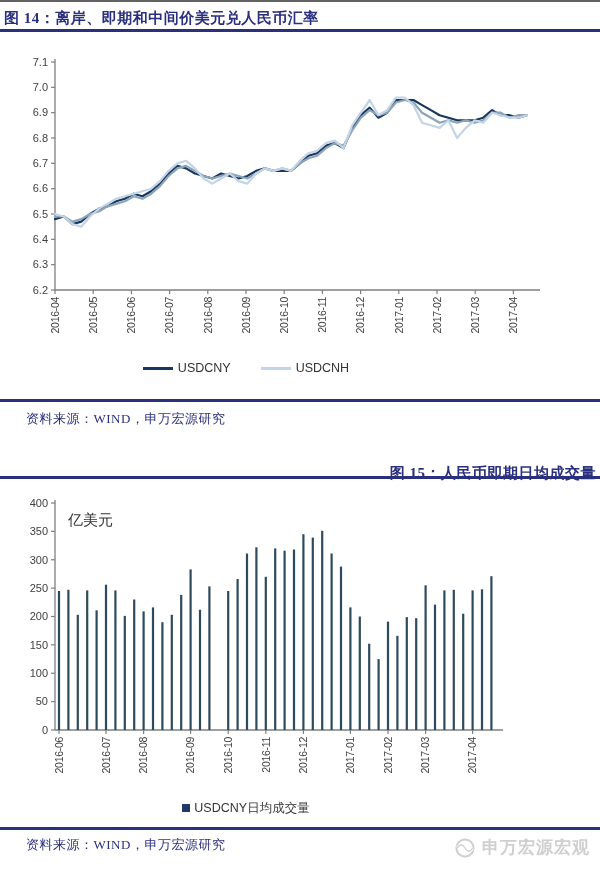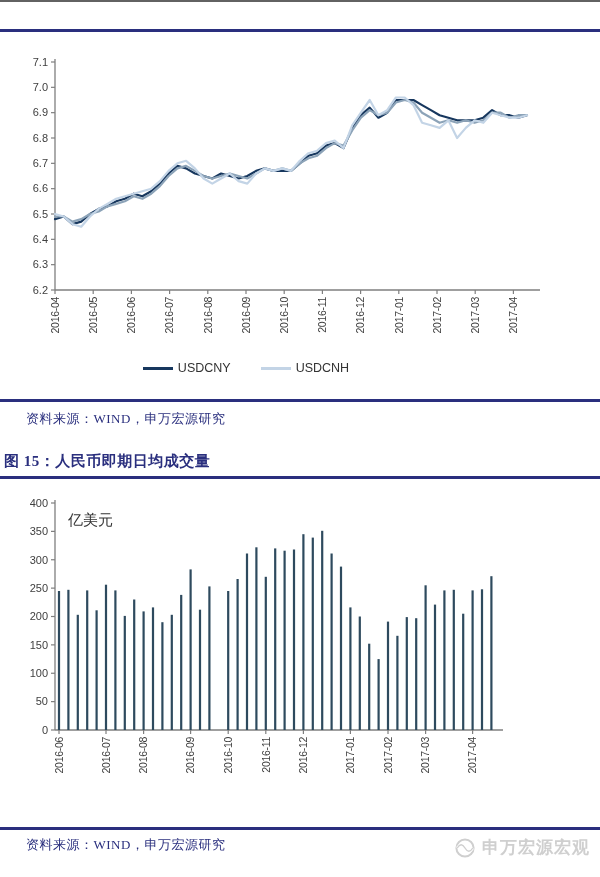--- a/index.html
+++ b/index.html
@@ -2,21 +2,21 @@
 <html><head>
 <meta charset="utf-8">
 <style>
   html,body{margin:0;padding:0;background:#fff;}
   .page{position:relative;width:600px;height:877px;background:#ffffff;overflow:hidden;
         font-family:"Liberation Sans",sans-serif;}
   .top-rule{position:absolute;left:0;top:0;width:600px;height:2px;background:#474747;opacity:.85;}
   .fig-title{position:absolute;left:4px;width:592px;font-size:15px;font-weight:bold;
              color:#2A2F7E;letter-spacing:.5px;font-family:"Liberation Serif",serif;}
   .t14{top:9px;}
-  .t15{top:452px;}
+  .t15{top:464px;text-align:right;}
   .title-rule{position:absolute;left:0;width:600px;height:3px;background:#2A2F7E;}
   .r14{top:29px;}
   .r15{top:476px;}
   .mid-rule{position:absolute;left:0;width:600px;height:3px;background:#2A2F7E;}
   .r-src1{top:399px;}
   .r-src2{top:827px;}
   .source{position:absolute;left:4px;font-size:13px;color:#2A2F7E;
           font-family:"Liberation Serif",serif;letter-spacing:.5px;margin-left:22px;}
   .src1{top:410px;}
   svg.chart{position:absolute;left:0;}
@@ -34,20 +34,21 @@
              color:#CFCFCF;font-size:17px;font-weight:bold;letter-spacing:1px;
              font-family:"Liberation Sans",sans-serif;}
 </style>
 </head>
 <body>
 
 <div class="page">
 
   <div class="top-rule"></div>
 
+  <div class="fig-title t14">图 14：离岸、即期和中间价美元兑人民币汇率</div>
   <div class="title-rule r14"></div>
 
   <svg id="chart14" class="chart" viewBox="0 0 600 318">
       <g>
         <line x1="55" y1="21" x2="55" y2="252" stroke="#7F7F7F" stroke-width="1.3"></line>
         <line x1="55" y1="252" x2="540" y2="252" stroke="#7F7F7F" stroke-width="1.3"></line>
         <line x1="51" y1="24" x2="55" y2="24" stroke="#7F7F7F" stroke-width="1.2"></line>
         <text x="48" y="27.8" text-anchor="end" font-size="11" fill="#404040" font-family="&quot;Liberation Sans&quot;,sans-serif">7.1</text>
         <line x1="51" y1="49.33333333333326" x2="55" y2="49.33333333333326" stroke="#7F7F7F" stroke-width="1.2"></line>
         <text x="48" y="53.133333333333255" text-anchor="end" font-size="11" fill="#404040" font-family="&quot;Liberation Sans&quot;,sans-serif">7.0</text>
@@ -205,20 +206,24 @@
         <rect x="433.9" y="123.6" width="2.2" height="125.4" fill="#2E4A5E"></rect>
         <rect x="443.3" y="109.4" width="2.2" height="139.6" fill="#2E4A5E"></rect>
         <rect x="452.7" y="108.8" width="2.2" height="140.2" fill="#2E4A5E"></rect>
         <rect x="462.1" y="132.7" width="2.2" height="116.3" fill="#2E4A5E"></rect>
         <rect x="471.5" y="109.4" width="2.2" height="139.6" fill="#2E4A5E"></rect>
         <rect x="480.9" y="108.3" width="2.2" height="140.7" fill="#2E4A5E"></rect>
         <rect x="490.3" y="95.2" width="2.2" height="153.8" fill="#2E4A5E"></rect>
       </g>
     </svg>
 
+  <div class="legend legend15">
+    <span class="sq"></span>
+    <span>USDCNY日均成交量</span>
+  </div>
 
   <div class="mid-rule r-src2"></div>
   <div class="bottom-row">
     <div class="source">资料来源：WIND，申万宏源研究</div>
     <div class="watermark">
       <svg width="22" height="22" viewBox="0 0 22 22">
         <circle cx="11" cy="11" r="8.6" fill="none" stroke="#CFCFCF" stroke-width="2"></circle>
         <path d="M3.2,11 q4,-6.5 7.8,0 q3.8,6.5 7.8,0" fill="none" stroke="#FFFFFF" stroke-width="2.6"></path>
         <path d="M3.2,11 q4,-6.5 7.8,0 q3.8,6.5 7.8,0" fill="none" stroke="#CFCFCF" stroke-width="1.4"></path>
       </svg>

